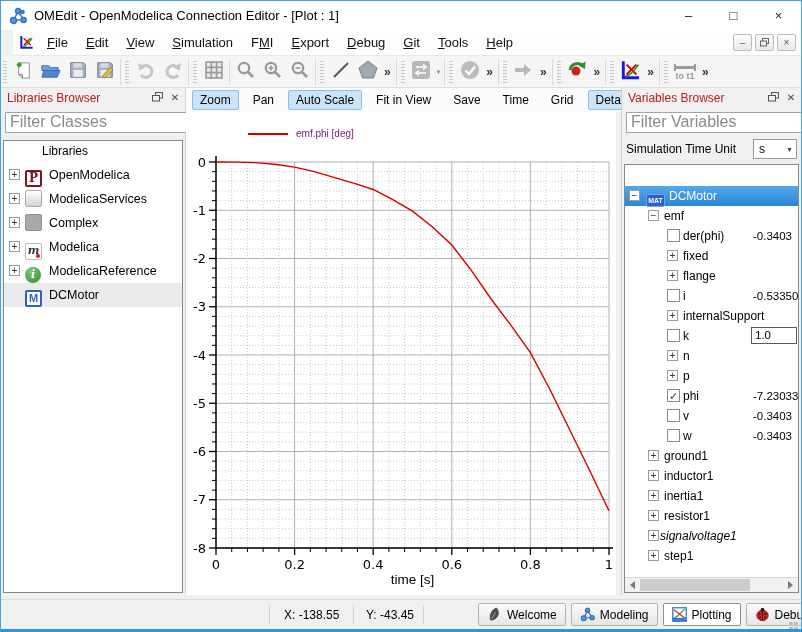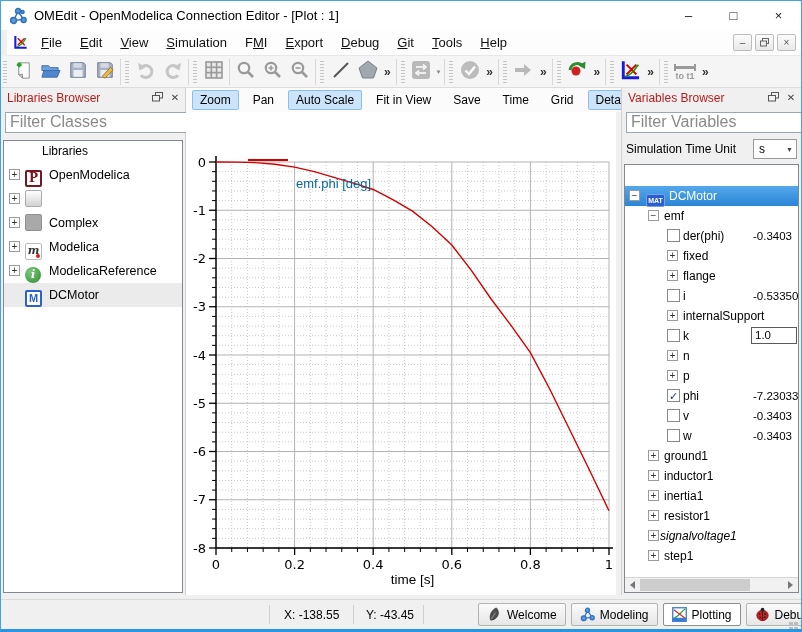--- a/index.html
+++ b/index.html
@@ -9,21 +9,21 @@
             font-family:"Liberation Sans", sans-serif; }
   
   .titlebar { position:absolute; left:0; top:0; right:0; height:29px; background:#fff;
               display:flex; align-items:center; }
   .app-icon { margin-left:7px; width:20px; height:20px; display:inline-flex; align-items:center; justify-content:center;}
   .title-text { margin-left:6px; font-size:13px; color:#000; }
   .win-btns { position:absolute; right:0; top:0; height:29px; display:flex; }
   .win-btn { width:45px; height:29px; display:flex; align-items:center; justify-content:center;
              font-size:13px; color:#222; cursor:default; }
   
-  .menubar { position:absolute; left:6px; top:29px; right:0; height:26px; background:#fdfdfd;
+  .menubar { position:absolute; left:12px; top:29px; right:0; height:26px; background:#fdfdfd;
              display:flex; align-items:center; border-bottom:1px solid #e8e8e8;}
   .mdi-doc-icon { margin:0 4px 0 6px; display:inline-flex; }
   .menu-item { padding:3px 9px; font-size:13px; color:#111; }
   .menu-item u { text-decoration:underline; }
   .mdi-btns { position:absolute; right:5px; top:4px; display:flex; gap:3px; }
   .mdi-btn { width:19px; height:17px; border:1px solid #bdbdbd; background:linear-gradient(#fcfcfc,#e8e8e8);
              font-size:10px; color:#555; display:flex; align-items:center; justify-content:center; border-radius:2px;}
   
   .toolbar { position:absolute; left:0; top:55px; right:0; height:32px; background:#f5f5f5;
              border-bottom:1px solid #dcdcdc; display:flex; align-items:center; }
@@ -97,21 +97,21 @@
   
   #center { position:absolute; left:185px; right:180px; top:87px; bottom:34px; background:#fbfbfb; }
   #plot-toolbar { position:absolute; left:0; right:0; top:0; height:24px; display:flex; align-items:center; background:#fbfbfb; }
   .ptbtn { font-size:12px; color:#000; padding:2px 7px; margin:0 1px; border:1px solid transparent; border-radius:2px; white-space:nowrap;}
   .ptbtn.active { background:#cbe4f9; border-color:#8cbfe8; }
   .ptsep { width:1px; height:16px; background:#d5d5d5; margin:0 2px; }
   #plot-canvas { position:absolute; left:0; right:5px; top:24px; bottom:0; background:#fff; }
   #splitter { position:absolute; right:0; top:24px; bottom:0; width:5px; background:#f0f0f0; }
   .legend { position:absolute; left:62px; top:16px; display:flex; align-items:center; }
   .legend-line { width:40px; height:2px; background:#d40000; margin-right:8px; }
-  .legend-label { font-size:13px; color:#0369a1;margin-top:48px; }
+  .legend-label { font-size:10px; color:#701a75; }
   #plot-svg { position:absolute; left:0; top:0; font-family:"DejaVu Sans",sans-serif; }
   #xaxis-label { position:absolute; left:30px; width:393px; top:460px; text-align:center; font-size:13.5px; color:#000; }
   
   .statusbar { position:absolute; left:0; right:0; bottom:0; height:30px; background:#f0f0f0; border-top:1px solid #dadada; }
   .sb-sep { position:absolute; top:5px; width:1px; height:19px; background:#cfcfcf; }
   .sb-text { position:absolute; top:8px; font-size:12px; color:#000; }
   #perspectives { position:absolute; left:433px; top:3px; display:flex; gap:5px;padding-left:44px; }
   .persp { height:23px; display:flex; align-items:center; gap:5px; padding:0 8px; font-size:12px; color:#000;
            border:1px solid #b3b3b3; border-radius:2px; background:linear-gradient(#fafafa,#e6e6e6); }
   .persp.active { background:#fff; border-color:#8f8f8f; }
@@ -353,20 +353,21 @@
       <div class="tree-header">Libraries</div>
       <div class="rows" id="lib-rows">
           <div class="lrow">
             <span class="expander" style="left:5px;">+</span>
             <span class="abs" style="left:21px;top:3px;"><span class="li-box" style="border-color:#7a1523;color:#7a1523;font-family:'DejaVu Serif',serif;font-weight:bold;font-size:12px;">P</span></span>
             <span class="abs" style="left:45px;">OpenModelica</span>
           </div>
           <div class="lrow">
             <span class="expander" style="left:5px;">+</span>
             <span class="abs" style="left:21px;top:3px;"><span class="li-box" style="background:linear-gradient(#ffffff,#d2d2d2);border-color:#aaaaaa;border-width:1px;"></span></span>
+            <span class="abs" style="left:45px;">ModelicaServices</span>
           </div>
           <div class="lrow">
             <span class="expander" style="left:5px;">+</span>
             <span class="abs" style="left:21px;top:3px;"><span class="li-box" style="background:#a9a9a9;border-color:#8f8f8f;border-width:1px;"></span></span>
             <span class="abs" style="left:45px;">Complex</span>
           </div>
           <div class="lrow">
             <span class="expander" style="left:5px;">+</span>
             <span class="abs" style="left:21px;top:3px;"><span class="li-box" style="border-color:#bbbbbb;border-width:1px;color:#333;font-family:'DejaVu Serif',serif;font-style:italic;font-weight:bold;">m<i class="rdot"></i></span></span>
             <span class="abs" style="left:45px;">Modelica</span>

